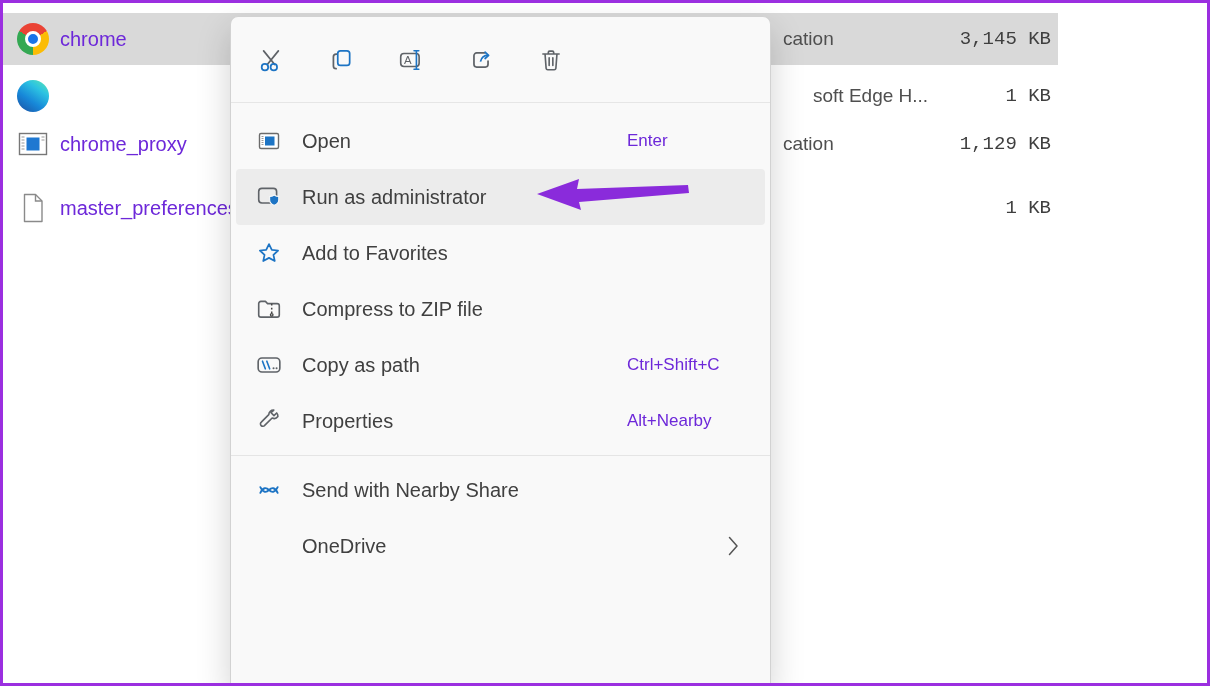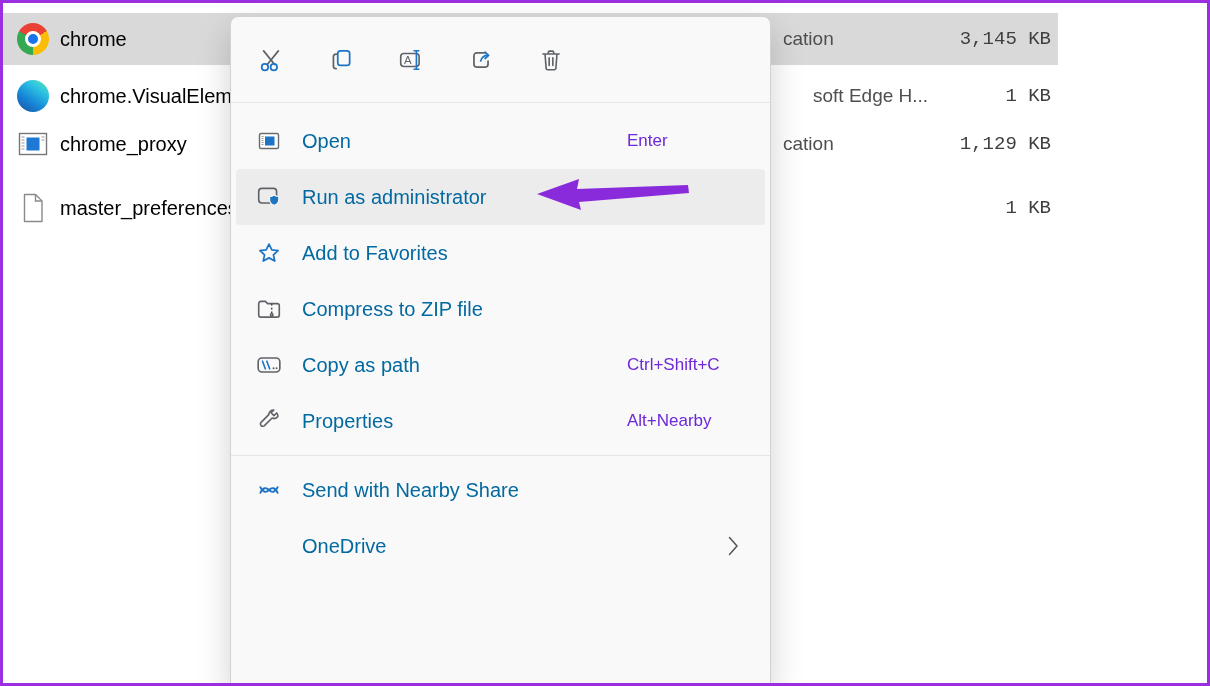--- a/index.html
+++ b/index.html
@@ -6,21 +6,21 @@
   body{font-family:"Liberation Sans",sans-serif;-webkit-font-smoothing:antialiased;}
   .screen{position:relative;width:1210px;height:686px;box-sizing:border-box;
           border:3px solid #9b2fe0;background:#fff;overflow:hidden;}
 
   
   .frow{position:absolute;left:0;width:1055px;height:52px;}
   .frow.selected{background:#d9d9d9;}
   .ficon{position:absolute;left:14px;top:50%;transform:translateY(-50%);
          width:32px;height:32px;display:flex;align-items:center;justify-content:center;}
   .fname{position:absolute;left:57px;top:50%;transform:translateY(-50%);
-         font-size:20px;color:#000000;white-space:nowrap;}
+         font-size:20px;color:#6d28d9;white-space:nowrap;}
   .ftype{position:absolute;top:50%;transform:translateY(-50%);
          font-size:19px;color:#4f4f4f;white-space:nowrap;}
   .fsize{position:absolute;right:7px;top:50%;transform:translateY(-50%);
          font-size:19px;color:#3f3f3f;white-space:nowrap;font-family:Liberation Mono, monospace;}
 
   .chrome-logo{width:32px;height:32px;border-radius:50%;
     background:conic-gradient(from 60deg,#fbbc05 0 120deg,#34a853 0 240deg,#ea4335 0 360deg);
     display:flex;align-items:center;justify-content:center;}
   .chrome-center{width:10px;height:10px;border-radius:50%;background:#1a73e8;border:3.5px solid #fff;}
   .edge-logo{width:32px;height:32px;border-radius:50%;
@@ -31,21 +31,21 @@
     box-sizing:border-box;background:#f9f9f9;border:1px solid #d2d2d2;border-bottom:none;
     border-radius:8px 8px 0 0;box-shadow:0 14px 34px rgba(0,0,0,.18);z-index:10;}
   .toolbar{height:85px;display:flex;align-items:center;padding-left:12px;
     border-bottom:1px solid #e6e6e6;gap:14px;}
   .tbtn{width:56px;height:48px;display:flex;align-items:center;justify-content:center;border-radius:4px;}
   .menu-items{padding-top:10px;}
   .mi{position:relative;height:56px;margin:0 5px;border-radius:4px;display:flex;
       align-items:center;padding-left:20px;box-sizing:border-box;}
   .mi.hl{background:#ececec;}
   .micon{width:26px;height:26px;flex:0 0 26px;display:flex;align-items:center;justify-content:center;}
-  .mlabel{margin-left:20px;font-size:20px;color:#0369a1;white-space:nowrap;}
+  .mlabel{margin-left:20px;font-size:20px;color:#404040;white-space:nowrap;}
   .mshortcut{position:absolute;left:391px;font-size:17px;color:#6d28d9;white-space:nowrap;}
   .msub{position:absolute;right:26px;display:flex;align-items:center;}
   .msep{height:1px;background:#e5e5e5;margin:6px 0;}
   .icn svg{display:block;}
 
   
   .arrow-svg{position:absolute;left:532px;top:174px;z-index:20;}
 </style>
 </head>
 <body>
@@ -59,21 +59,20 @@
           </span>
         </span>
         <span class="fname">chrome</span>
         <span class="ftype" style="left: 780px;">cation</span>
         <span class="fsize">3,145 KB</span>
       </div>
       <div class="frow" style="top: 67px;">
         <span class="icn ficon">
           <span class="edge-logo"></span>
         </span>
-        <span class="fname">chrome.VisualElem</span>
         <span class="ftype" style="left: 810px;">soft Edge H...</span>
         <span class="fsize">1 KB</span>
       </div>
       <div class="frow" style="top: 115px;">
         <span class="icn ficon">
           <svg width="30" height="26" viewBox="0 0 30 26" fill="none">
             <rect x="1.5" y="2.5" width="27" height="21" stroke="#777" stroke-width="1.4" fill="#fff"></rect>
             <path d="M3.5 6h3M3.5 9h3M3.5 12h3M3.5 15h3M3.5 18h3M23.5 6h3M23.5 9h3" stroke="#999" stroke-width="1"></path>
             <rect x="8.5" y="6.5" width="13" height="13" fill="#1f78d1"></rect>
           </svg>

